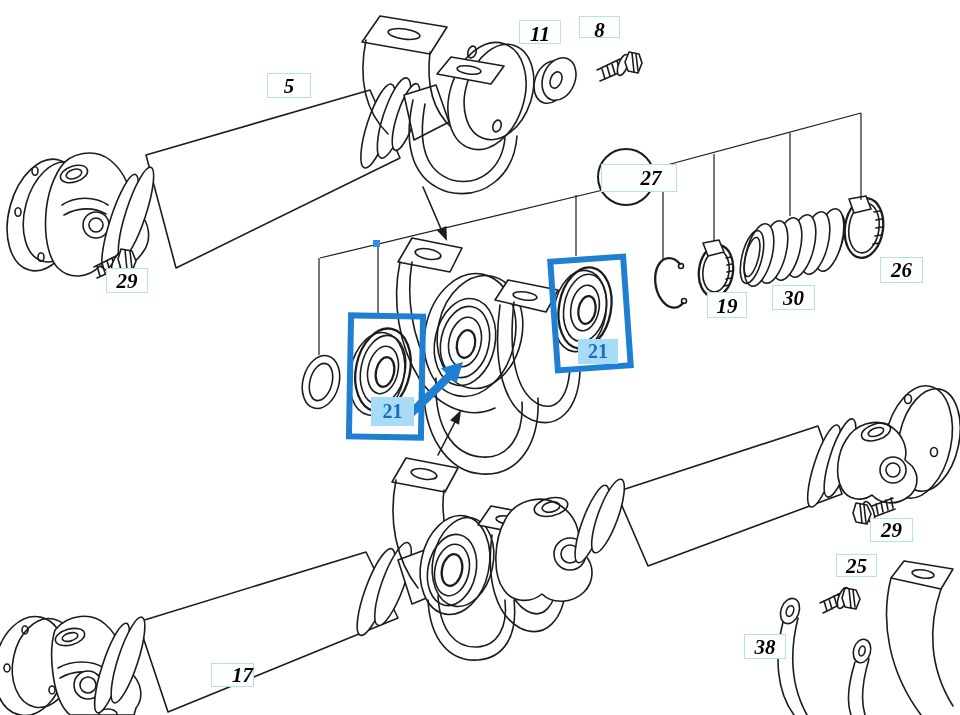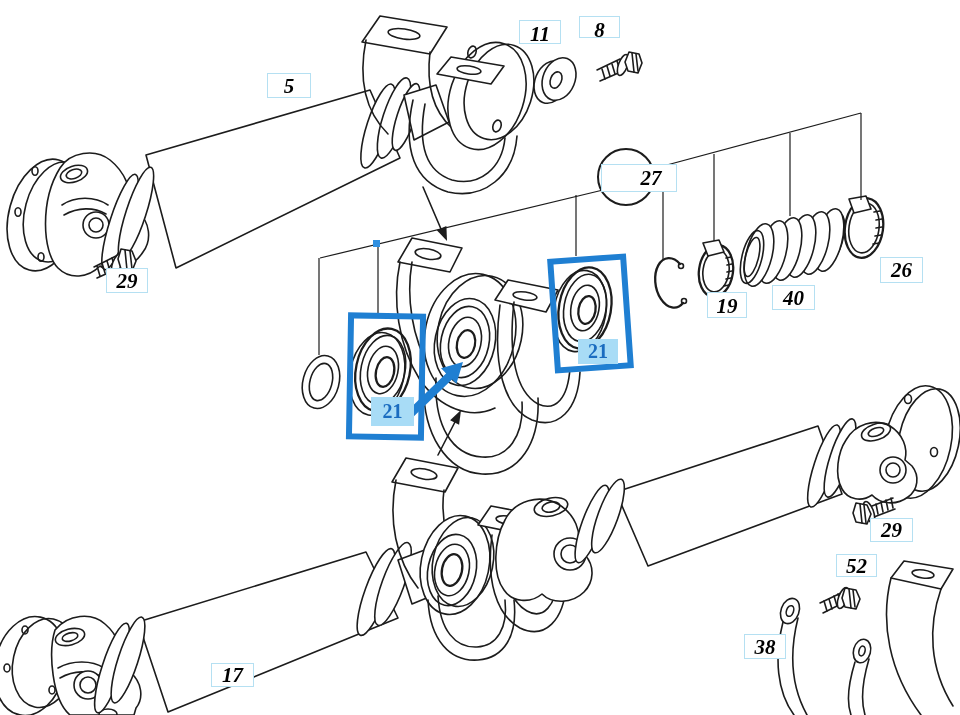--- a/index.html
+++ b/index.html
@@ -341,20 +341,20 @@
 <div class="shadow21" style="left:584px;top:345px;width:40px;height:22px;line-height:22px;">21</div>
 <div class="hl" style="left:371px;top:397px;width:43px;height:29px;line-height:29px;">21</div>
 <div class="hl" style="left:578px;top:339px;width:40px;height:25px;line-height:25px;">21</div>
 
 <div class="plabel" style="left:267px;top:73px;width:42px;height:23px;line-height:24px;">5</div>
 <div class="plabel" style="left:519px;top:20px;width:40px;height:22px;line-height:26px;">11</div>
 <div class="plabel" style="left:579px;top:16px;width:39px;height:20px;line-height:26px;">8</div>
 <div class="plabel" style="left:601px;top:164px;width:50px;height:26px;line-height:26px;padding-left:24px;">27</div>
 <div class="plabel" style="left:106px;top:268px;width:40px;height:23px;line-height:24px;">29</div>
 <div class="plabel" style="left:707px;top:292px;width:38px;height:24px;line-height:26px;">19</div>
-<div class="plabel" style="left:772px;top:285px;width:41px;height:23px;line-height:24px;">40</div>
+<div class="plabel" style="left:772px;top:285px;width:41px;height:23px;line-height:24px;">30</div>
 <div class="plabel" style="left:880px;top:257px;width:41px;height:24px;line-height:25px;">26</div>
-<div class="plabel" style="left:211px;top:663px;width:41px;height:22px;line-height:23px;">17</div>
+<div class="plabel" style="left:211px;top:663px;width:41px;height:22px;line-height:23px;text-align:right;">17</div>
 <div class="plabel" style="left:870px;top:518px;width:41px;height:22px;line-height:23px;">29</div>
-<div class="plabel" style="left:836px;top:554px;width:39px;height:21px;line-height:22px;">52</div>
+<div class="plabel" style="left:836px;top:554px;width:39px;height:21px;line-height:22px;">25</div>
 <div class="plabel" style="left:744px;top:634px;width:40px;height:23px;line-height:24px;">38</div>
 
 </div>
 
 </body></html>

